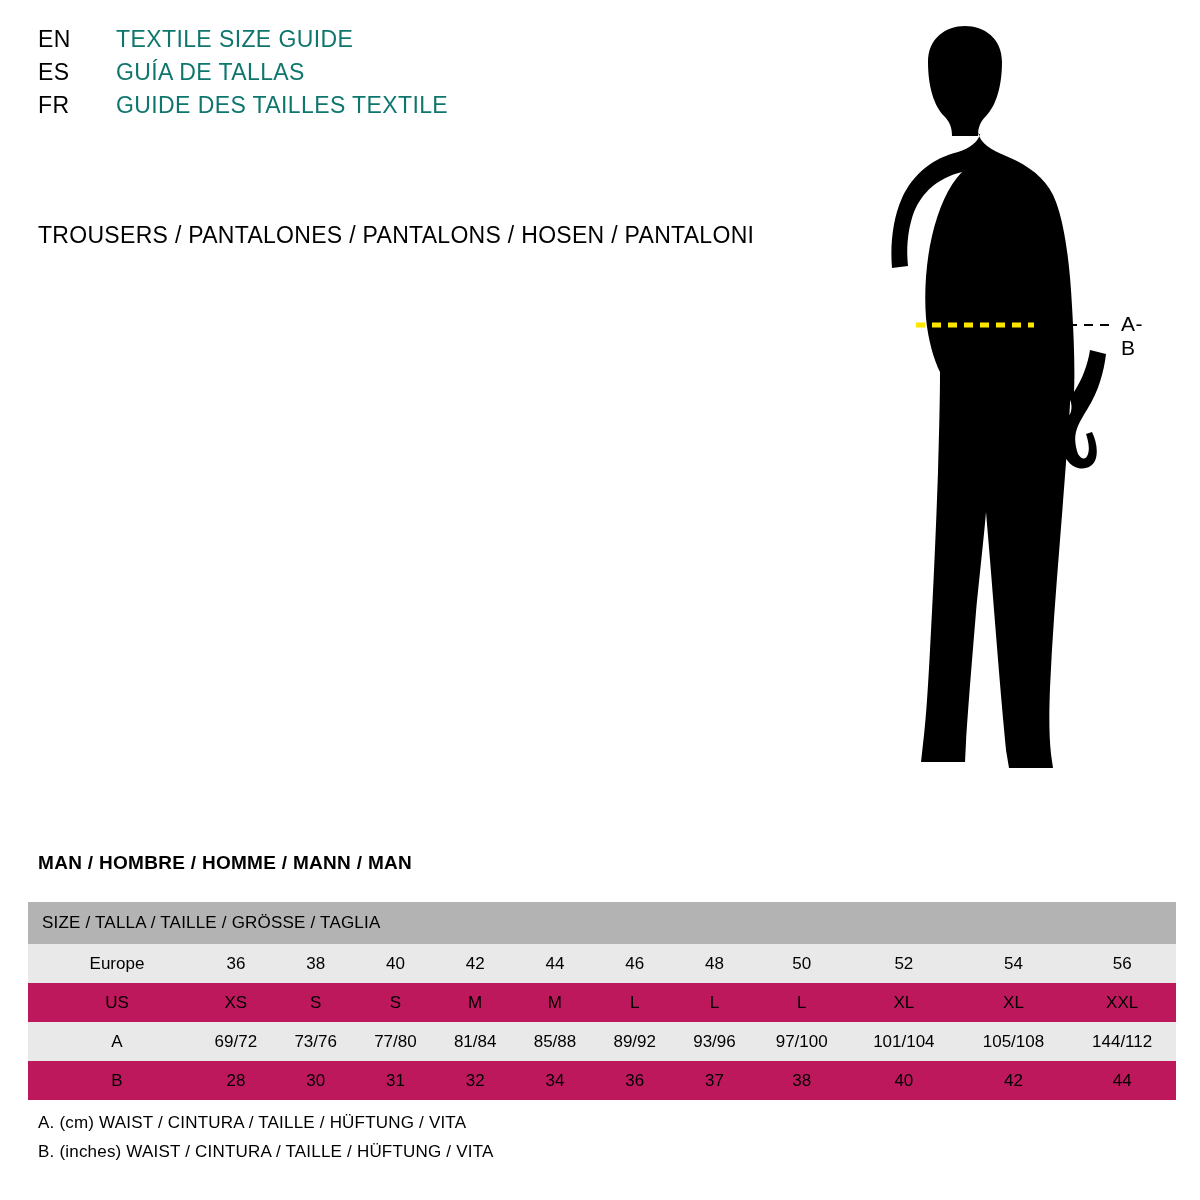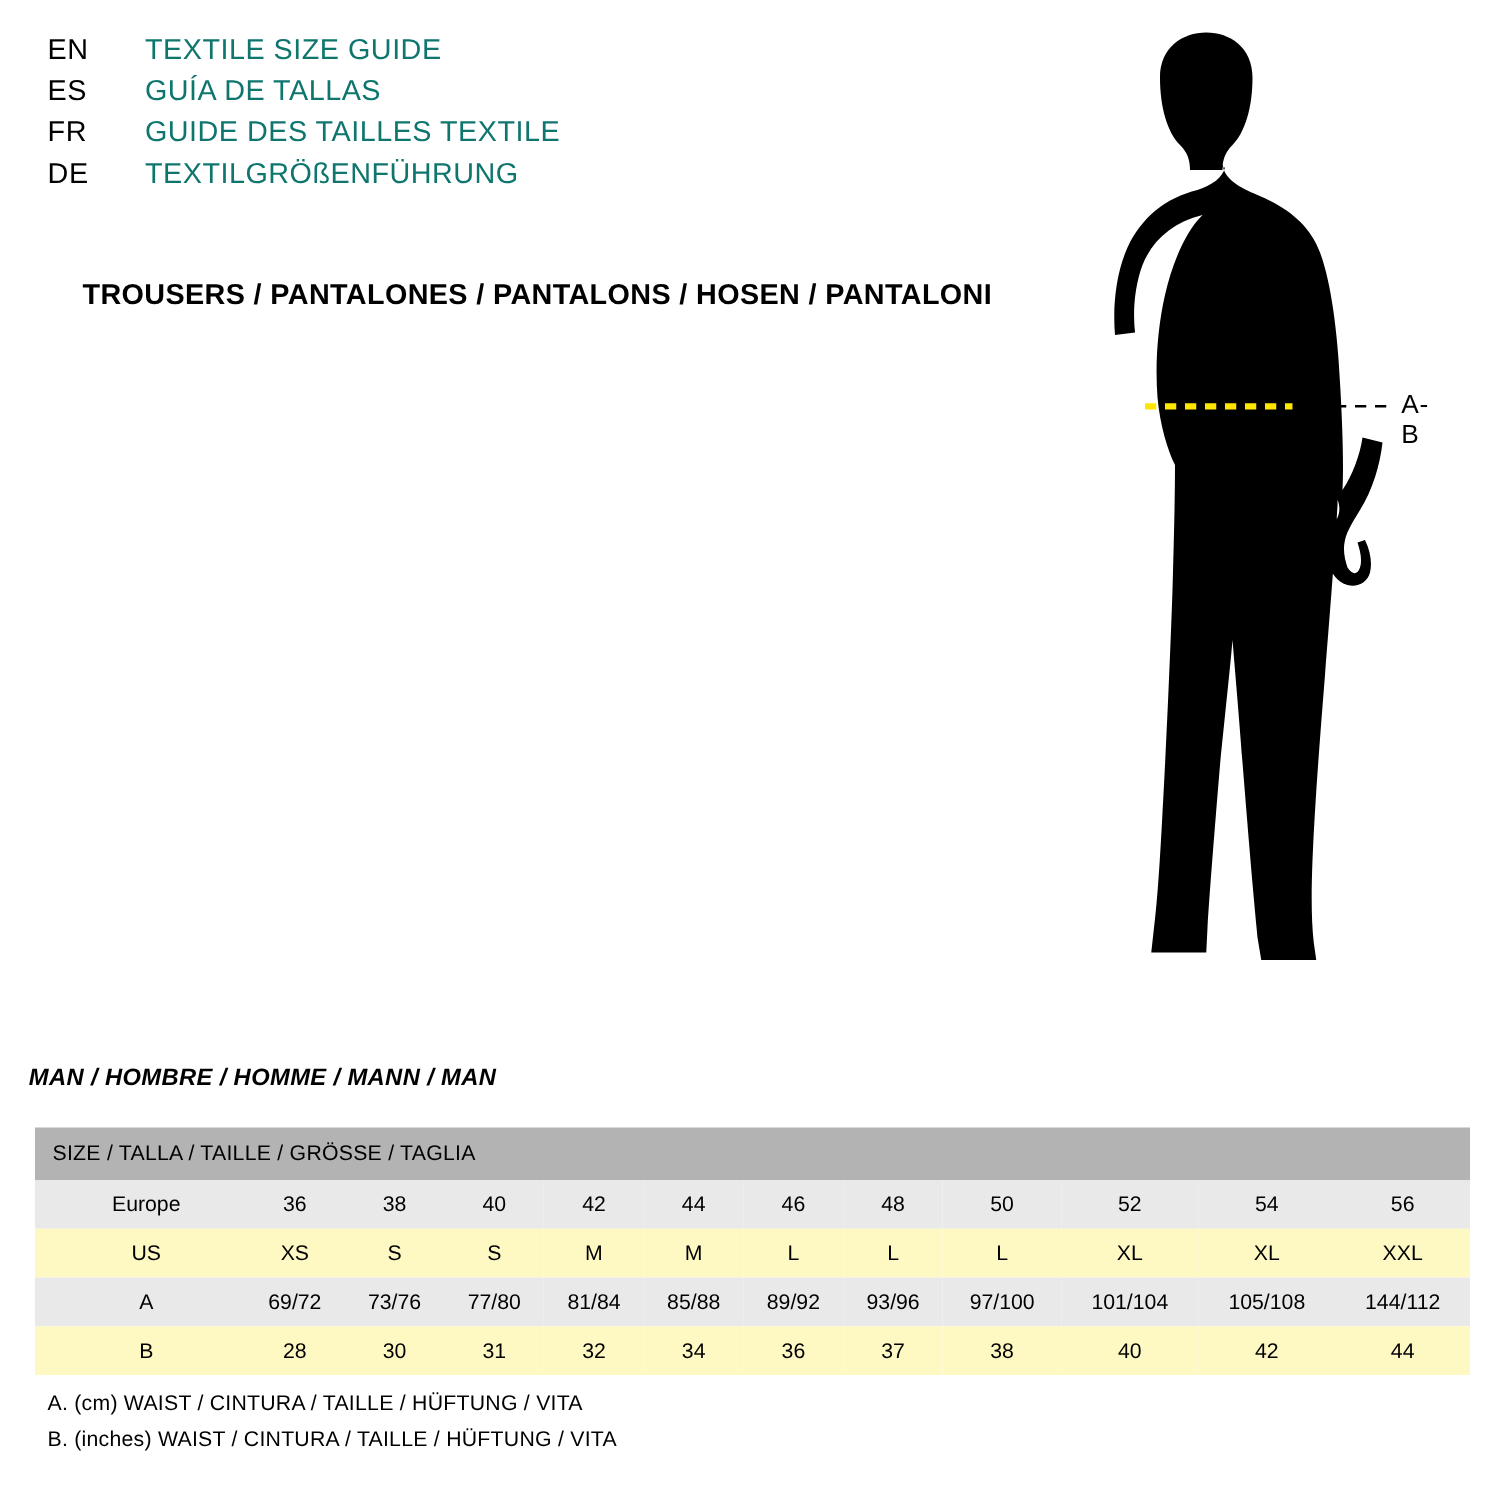--- a/index.html
+++ b/index.html
@@ -43,24 +43,23 @@
     font-size: 23px;
     letter-spacing: 0.4px;
     color: #0f766e;
     white-space: nowrap;
   }
   .garment-title {
     position: absolute;
     left: 38px;
     top: 222px;
     font-size: 23px;
-    font-weight: bold;
+    font-weight: normal;
     letter-spacing: 0.3px;
     white-space: nowrap;
-    margin-left: 28px;
   }
 
   
   .figure-wrap {
     position: absolute;
     left: 820px;
     top: 20px;
     width: 380px;
     height: 780px;
   }
@@ -70,26 +69,25 @@
     position: absolute;
     left: 1121px;
     top: 312px;
     font-size: 21px;
     letter-spacing: 0.5px;
   }
 
   
   .section-label {
     position: absolute;
-    left: 23px;
+    left: 38px;
     top: 852px;
     font-size: 19px;
     font-weight: bold;
     letter-spacing: 0.3px;
-    font-style: italic;
   }
 
   table.size-table {
     position: absolute;
     left: 28px;
     top: 902px;
     width: 1148px;
     border-collapse: collapse;
     font-size: 17px;
   }
@@ -107,21 +105,21 @@
     text-align: left;
     padding-left: 14px;
     font-size: 17px;
     letter-spacing: 0.2px;
     height: 34px;
   }
   table.size-table tr.shade td {
     background: #e9e9e9;
   }
   table.size-table tr.plain td {
-    background: #fef9c3;
+    background: #be185d;
   }
   table.size-table td.rowlabel {
     text-align: center;
     padding-left: 14px;
     width: 150px;
   }
 
   .footnotes {
     position: absolute;
     left: 38px;
@@ -141,24 +139,20 @@
       <span class="lang-code">EN</span>
       <span class="lang-text">TEXTILE SIZE GUIDE</span>
     </div>
     <div class="lang-row">
       <span class="lang-code">ES</span>
       <span class="lang-text">GUÍA DE TALLAS</span>
     </div>
     <div class="lang-row">
       <span class="lang-code">FR</span>
       <span class="lang-text">GUIDE DES TAILLES TEXTILE</span>
-    </div>
-    <div class="lang-row">
-      <span class="lang-code">DE</span>
-      <span class="lang-text">TEXTILGRÖßENFÜHRUNG</span>
     </div>
   </div>
 
   <div class="garment-title">TROUSERS / PANTALONES / PANTALONS / HOSEN / PANTALONI</div>
 
   <div class="figure-wrap">
     <svg class="figure-svg" width="380" height="780" viewBox="0 0 380 780" xmlns="http://www.w3.org/2000/svg">
       <g>
 
         <path fill="#000000" d="M108 42 C108 18,126 6,145 6 C164 6,182 18,182 42 C182 66,176 86,166 96 C160 102,158 108,158 116 L132 116 C132 108,130 102,124 96 C114 86,108 66,108 42 Z"></path>

